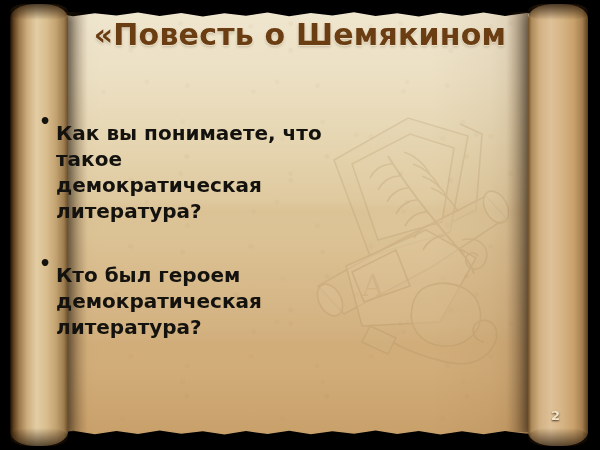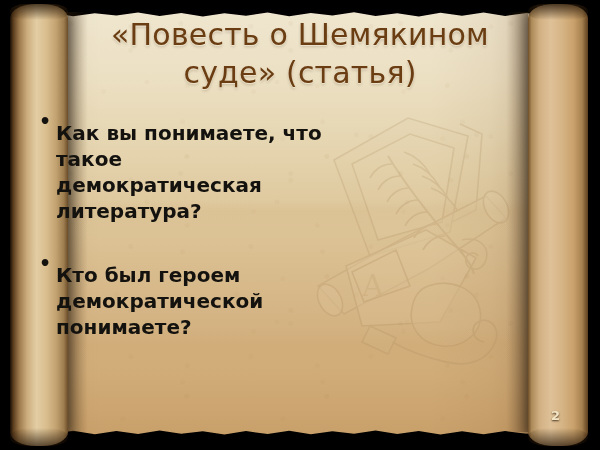--- a/index.html
+++ b/index.html
@@ -229,21 +229,21 @@
 
   
   .title {
     position: absolute;
     left: 60px;
     top: 16px;
     width: 480px;
     text-align: center;
     color: #6b3d12;
     font-family: "DejaVu Sans", "Liberation Sans", sans-serif;
-    font-weight: normal;
+    font-weight: bold;
     font-size: 30px;
     line-height: 38px;
     letter-spacing: .2px;
     text-shadow: 0 1px 0 rgba(255,248,225,.55), 0 2px 3px rgba(60,34,10,.22);
   }
   .title-line { display: block; white-space: nowrap; }
 
   .bullets {
     position: absolute;
     left: 34px;
@@ -336,29 +336,28 @@
   </div>
 
   <div class="roll-shadow roll-shadow-l"></div>
   <div class="roll-shadow roll-shadow-r"></div>
 
   <div class="roll roll-left"></div>
   <div class="roll roll-right"></div>
 
   <div class="title">
     <span class="title-line">«Повесть о Шемякином</span>
-    <span class="title-line">суде» (статья)</span>
   </div>
 
   <div class="bullets">
     <div class="bullet">
       <span class="bullet-dot">•</span>
       <span class="bullet-text">Как вы понимаете, что такое демократическая литература?</span>
     </div>
     <div class="bullet">
       <span class="bullet-dot">•</span>
-      <span class="bullet-text">Кто был героем демократической понимаете?</span>
+      <span class="bullet-text">Кто был героем демократическая литература?</span>
     </div>
   </div>
 
   <div class="slide-number">2</div>
 
 </div>
 
 </body></html>

